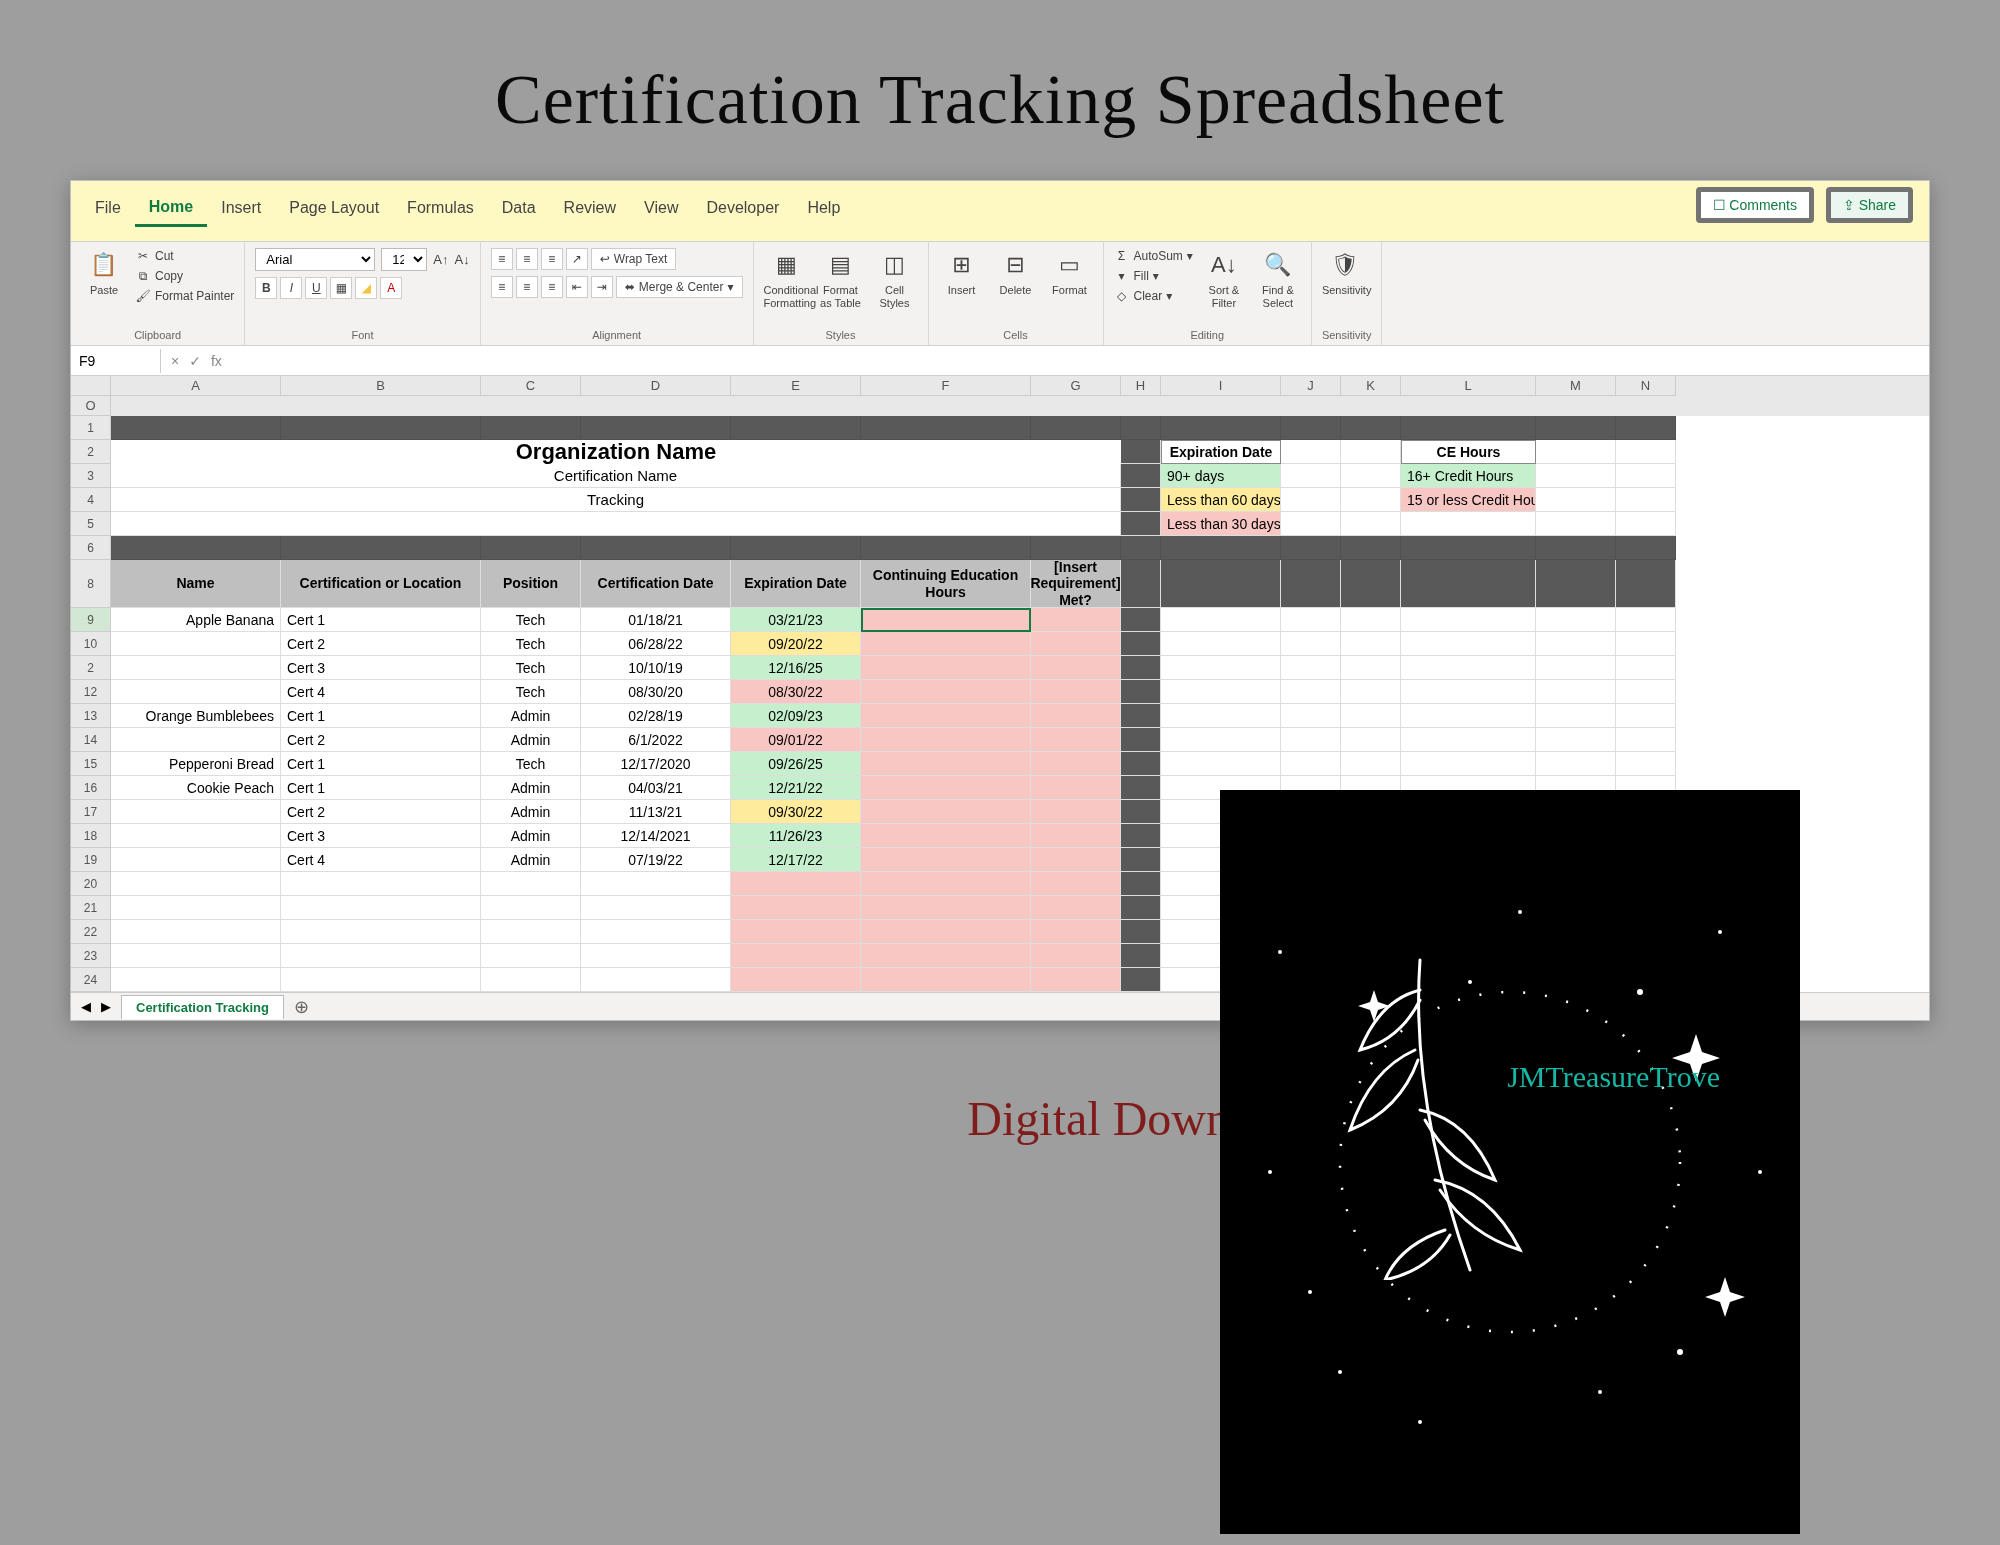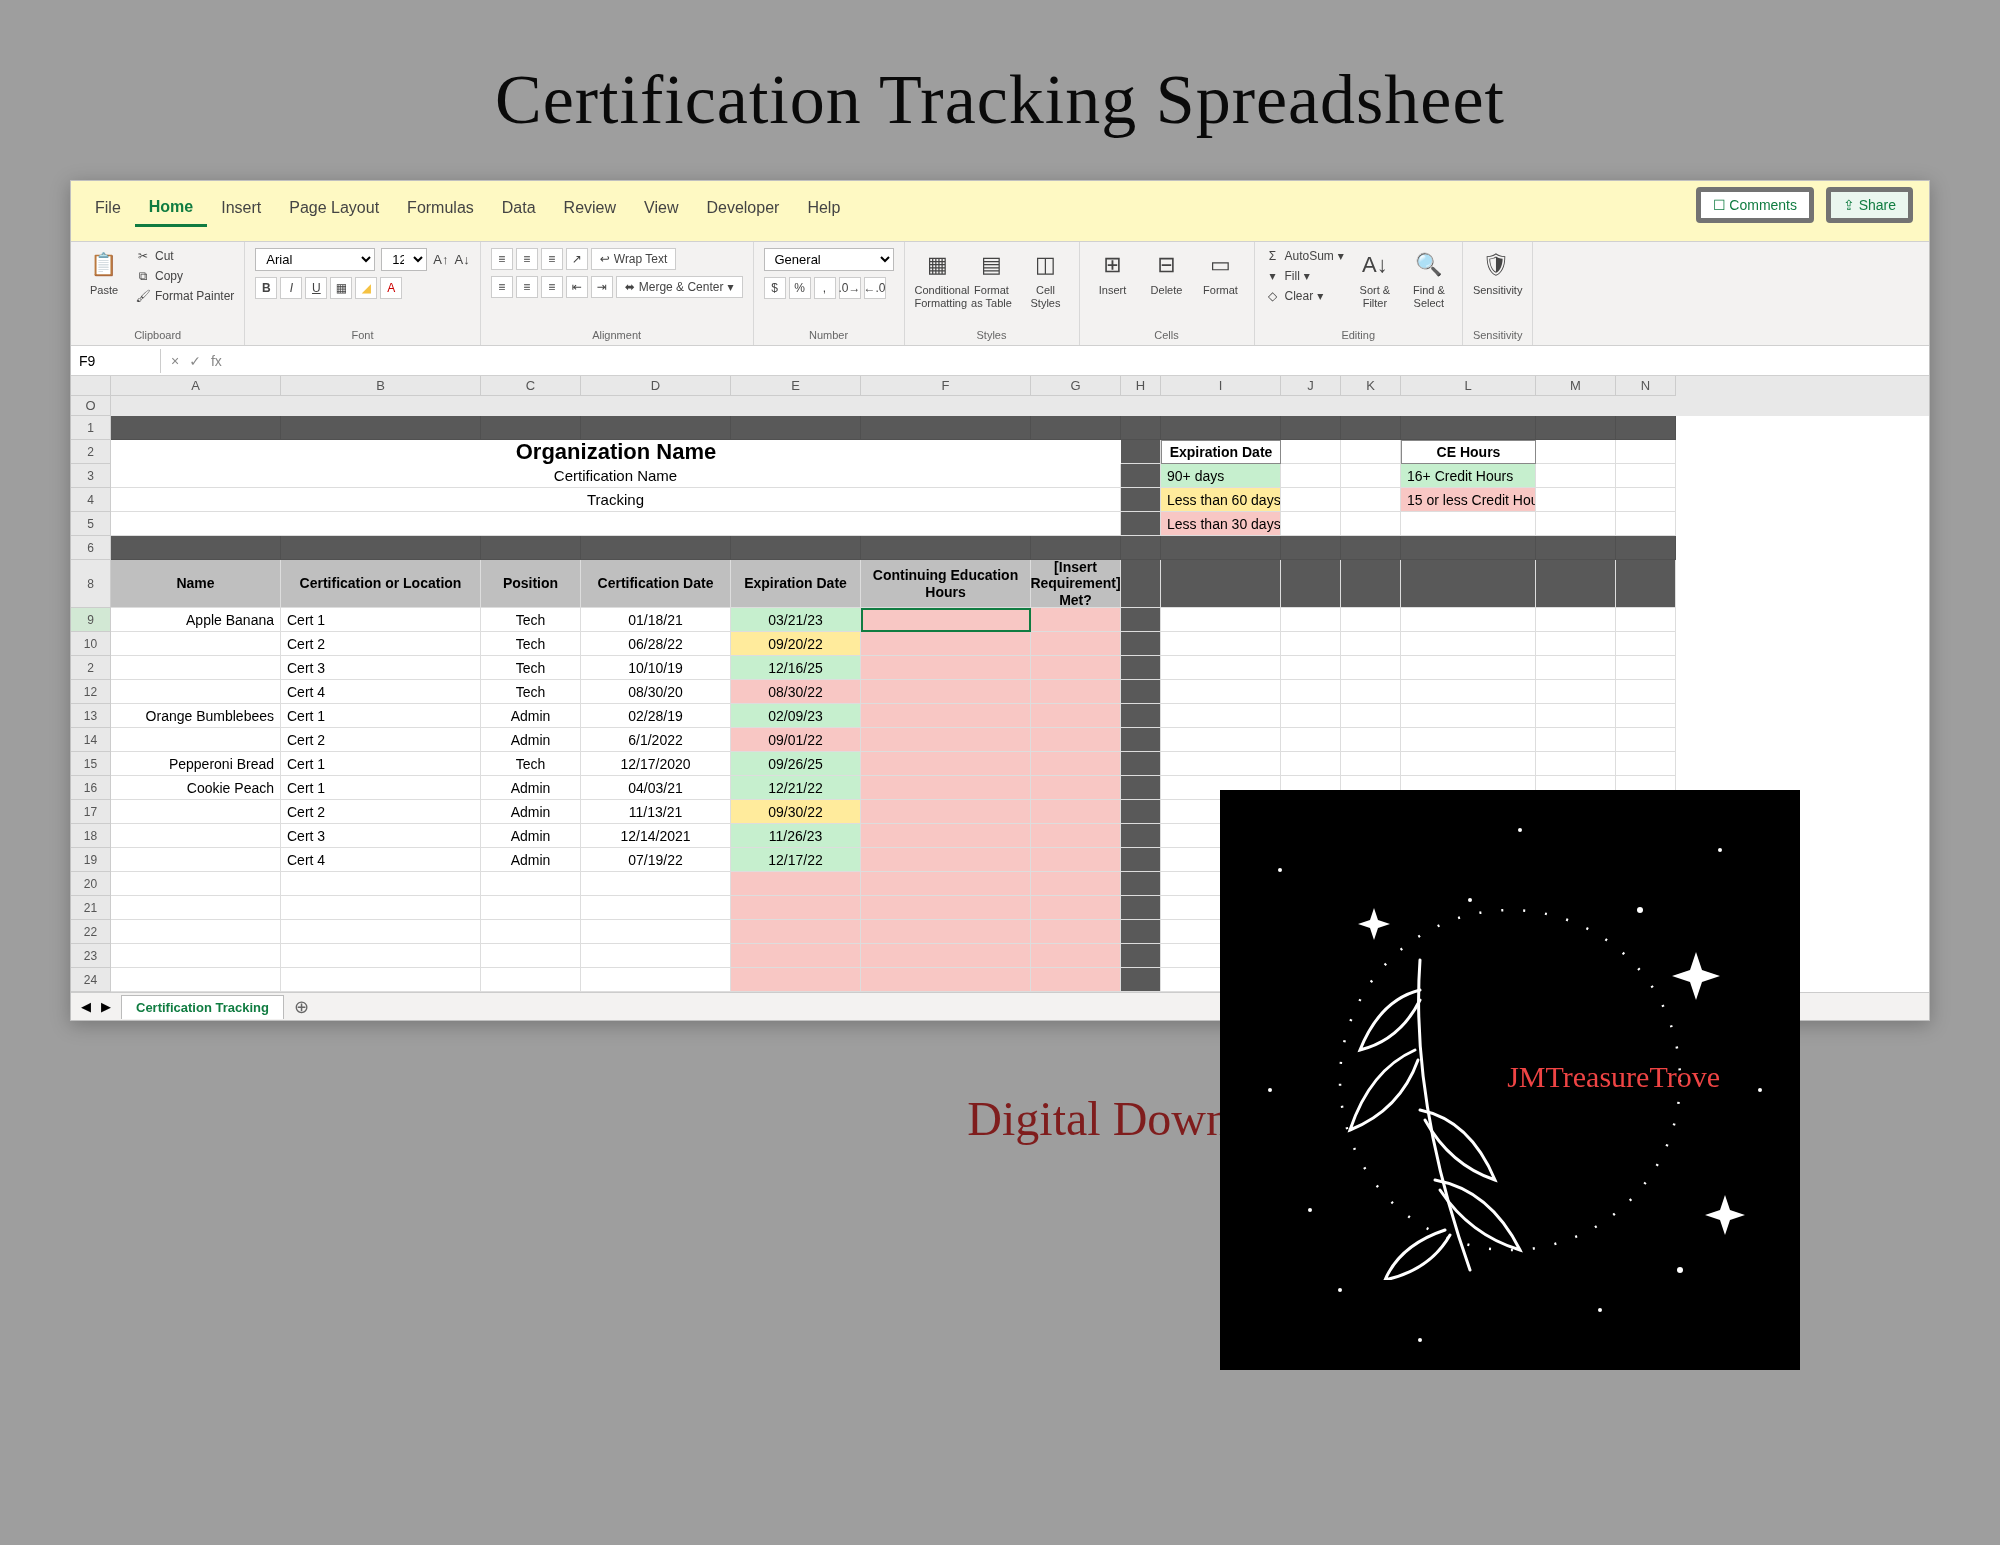--- a/index.html
+++ b/index.html
@@ -221,23 +221,23 @@
     color: #7f1d1d;
     text-align: center;
     padding: 70px 0 0 280px;
   }
   
   .overlay-logo {
     position: absolute;
     right: 200px;
     top: 790px;
     width: 580px;
-    height: 580px;
+    height: 744px;
     background: #000;
-    color: #ef4444;
+    color: #14b8a6;
     display: flex;
     align-items: center;
     justify-content: center;
     font-family: Georgia, serif;
   }
   .overlay-logo .brand {
     font-size: 30px;
     position: absolute;
     right: 80px;
     top: 270px;
@@ -335,33 +335,20 @@
           <span class="sq">≡</span>
           <span class="sq">≡</span>
           <span class="sq">⇤</span>
           <span class="sq">⇥</span>
           <div class="mergebtn"><span>⬌</span><span>Merge &amp; Center</span> ▾</div>
         </div>
       </div>
       <div class="label">Alignment</div>
     </div>
 
-    <div class="group">
-      <div class="body" style="flex-direction:column;gap:6px;">
-        <select class="fake-select" style="width:130px"><option>General</option></select>
-        <div class="btnrow">
-          <span class="sq">$</span>
-          <span class="sq">%</span>
-          <span class="sq">,</span>
-          <span class="sq">.0→</span>
-          <span class="sq">←.0</span>
-        </div>
-      </div>
-      <div class="label">Number</div>
-    </div>
 
     <div class="group">
       <div class="body">
         <div class="bigbtn"><div class="ic">▦</div><span>Conditional Formatting</span></div>
         <div class="bigbtn"><div class="ic">▤</div><span>Format as Table</span></div>
         <div class="bigbtn"><div class="ic">◫</div><span>Cell Styles</span></div>
       </div>
       <div class="label">Styles</div>
     </div>
 

